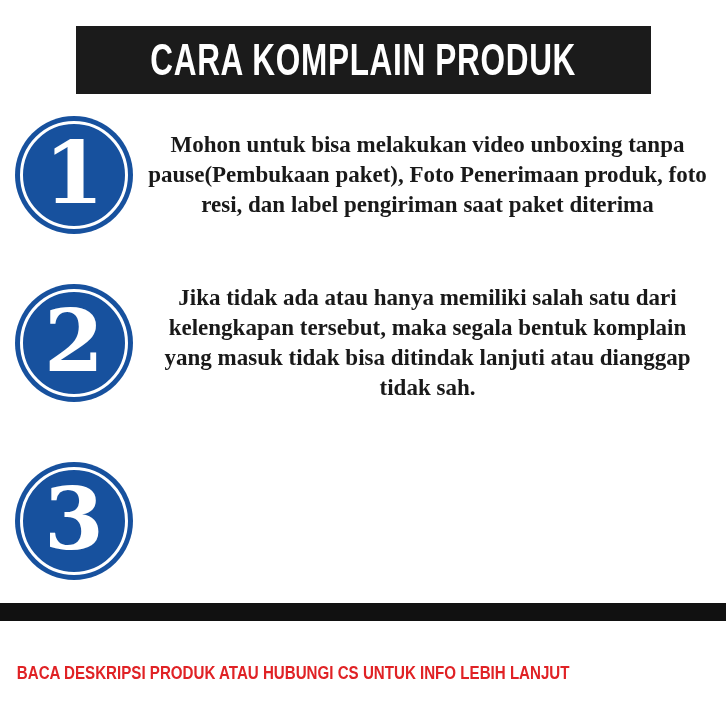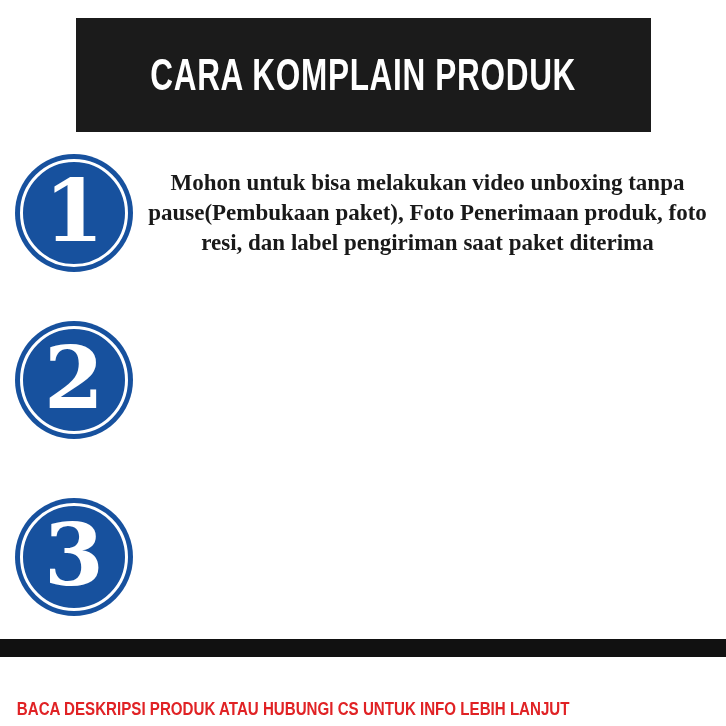--- a/index.html
+++ b/index.html
@@ -7,23 +7,23 @@
     position: relative;
     width: 726px;
     height: 726px;
     background: #ffffff;
     overflow: hidden;
     font-family: "Liberation Serif", "DejaVu Serif", serif;
   }
 
   
   .title-banner {
-    margin: 18px auto 0 auto;
+    margin: 26px auto 0 auto;
     width: 575px;
-    height: 114px;
+    height: 68px;
     background: var(--banner-bg, #1b1b1b);
     display: flex;
     align-items: center;
     justify-content: center;
   }
   .title-text {
     display: inline-block;
     color: #ffffff;
     font-family: "Liberation Sans", "DejaVu Sans", sans-serif;
     font-weight: bold;
@@ -123,20 +123,24 @@
     <div class="step-text">Mohon untuk bisa melakukan video unboxing tanpa
 pause(Pembukaan paket), Foto Penerimaan produk, foto
 resi, dan label pengiriman saat paket diterima</div>
   </div>
 
   <div class="step-row s2">
     <div class="step-badge">
       <div class="badge-ring"></div>
       <div class="step-number">2</div>
     </div>
+    <div class="step-text">Jika tidak ada atau hanya memiliki salah satu dari
+kelengkapan tersebut, maka segala bentuk komplain
+yang masuk tidak bisa ditindak lanjuti atau dianggap
+tidak sah.</div>
   </div>
 
   <div class="step-row s3">
     <div class="step-badge">
       <div class="badge-ring"></div>
       <div class="step-number">3</div>
     </div>
   </div>
 
   <div class="divider-bar"></div>

